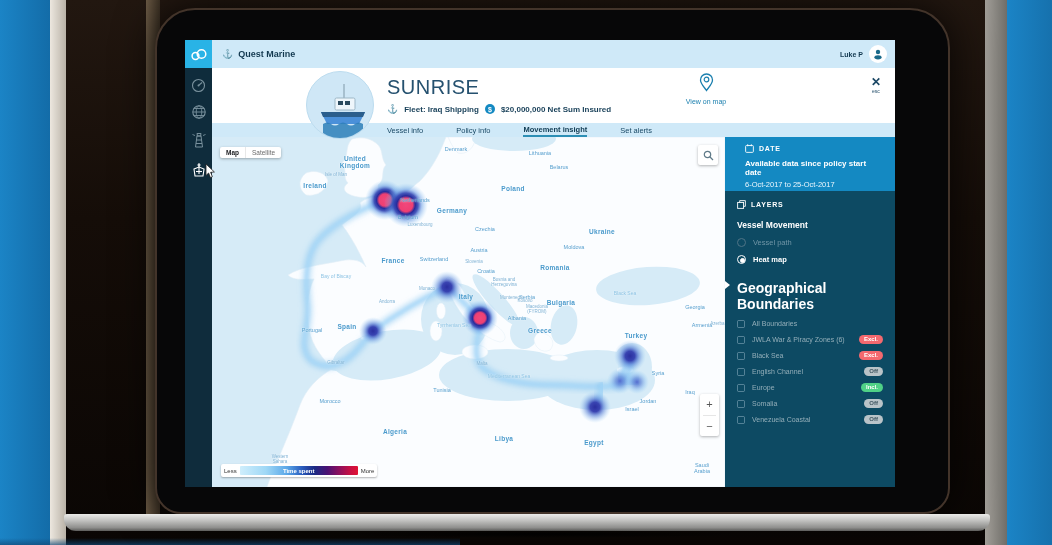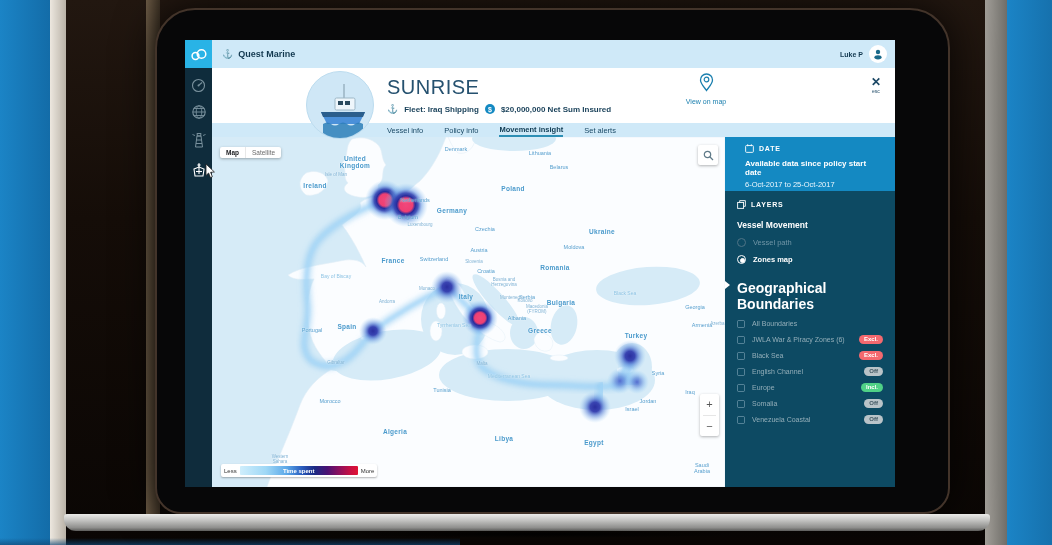--- a/index.html
+++ b/index.html
@@ -41,21 +41,21 @@
   .v-title { position:absolute; left:175px; top:8px; font-size:20px; color:#25516f; letter-spacing:.5px; }
   .v-meta { position:absolute; left:175px; top:36px; display:flex; align-items:center; gap:6px; font-size:8px; font-weight:bold; color:#173f58; }
   .dollar-badge { width:10px; height:10px; border-radius:50%; background:#1489c2; color:#fff; font-size:7px; font-weight:bold; display:inline-flex; align-items:center; justify-content:center; }
   .meta-anchor { font-size:9px; color:#173f58; }
   .view-map { position:absolute; left:455px; top:5px; width:78px; text-align:center; cursor:pointer; }
   .view-map .vm-label { font-size:7px; color:#1a7fae; margin-top:2px; }
   .esc-btn { position:absolute; right:14px; top:8px; text-align:center; cursor:pointer; }
   .esc-x { font-size:12px; font-weight:bold; color:#1c4865; line-height:12px; }
   .esc-t { font-size:5px; color:#1c4865; }
 
-  .tabsbar { position:absolute; left:0; top:55px; width:683px; height:14px; background:#cfe9f8; display:flex; align-items:stretch; padding-left:175px; gap:21px; }
+  .tabsbar { position:absolute; left:0; top:55px; width:683px; height:14px; background:#cfe9f8; display:flex; align-items:stretch; padding-left:175px; gap:33px; }
   .tab { font-size:7.5px; color:#1b4a66; display:flex; align-items:center; cursor:pointer; }
   .tab.active { font-weight:bold; color:#0f3a52; border-bottom:2px solid #2d8fb5; }
 
   .content { position:absolute; left:0; top:69px; width:683px; height:350px; }
   .map { position:absolute; left:0; top:0; width:513px; height:350px; background:#d6ebf7; overflow:hidden; }
   .map svg.geo { position:absolute; left:0; top:0; }
 
   .map-label { position:absolute; transform:translate(-50%,-50%); white-space:pre-line; text-align:center; z-index:3; pointer-events:none; line-height:1.15; text-shadow:0 0 2px #fff; }
   .ml-big  { font-size:6.5px; font-weight:bold; color:#4a9acc; letter-spacing:.3px; }
   .ml-med  { font-size:5.5px; color:#569fce; }
@@ -427,21 +427,21 @@
                 <span>LAYERS</span>
               </div>
               <div class="lay-title">Vessel Movement</div>
               <div id="movement-options">
                   <div class="radio-row">
                     <span class="radio"></span>
                     <span class="radio-lab">Vessel path</span>
                   </div>
                   <div class="radio-row sel">
                     <span class="radio sel"></span>
-                    <span class="radio-lab">Zones map</span>
+                    <span class="radio-lab">Heat map</span>
                   </div>
                 </div>
 
               <div class="bound-block">
                 <div class="tri"></div>
                 <div class="bound-title">Geographical Boundaries</div>
                 <div id="boundary-list">
                     <div class="b-row">
                       <span class="chk"></span>
                       <span class="b-lab">All Boundaries</span>

